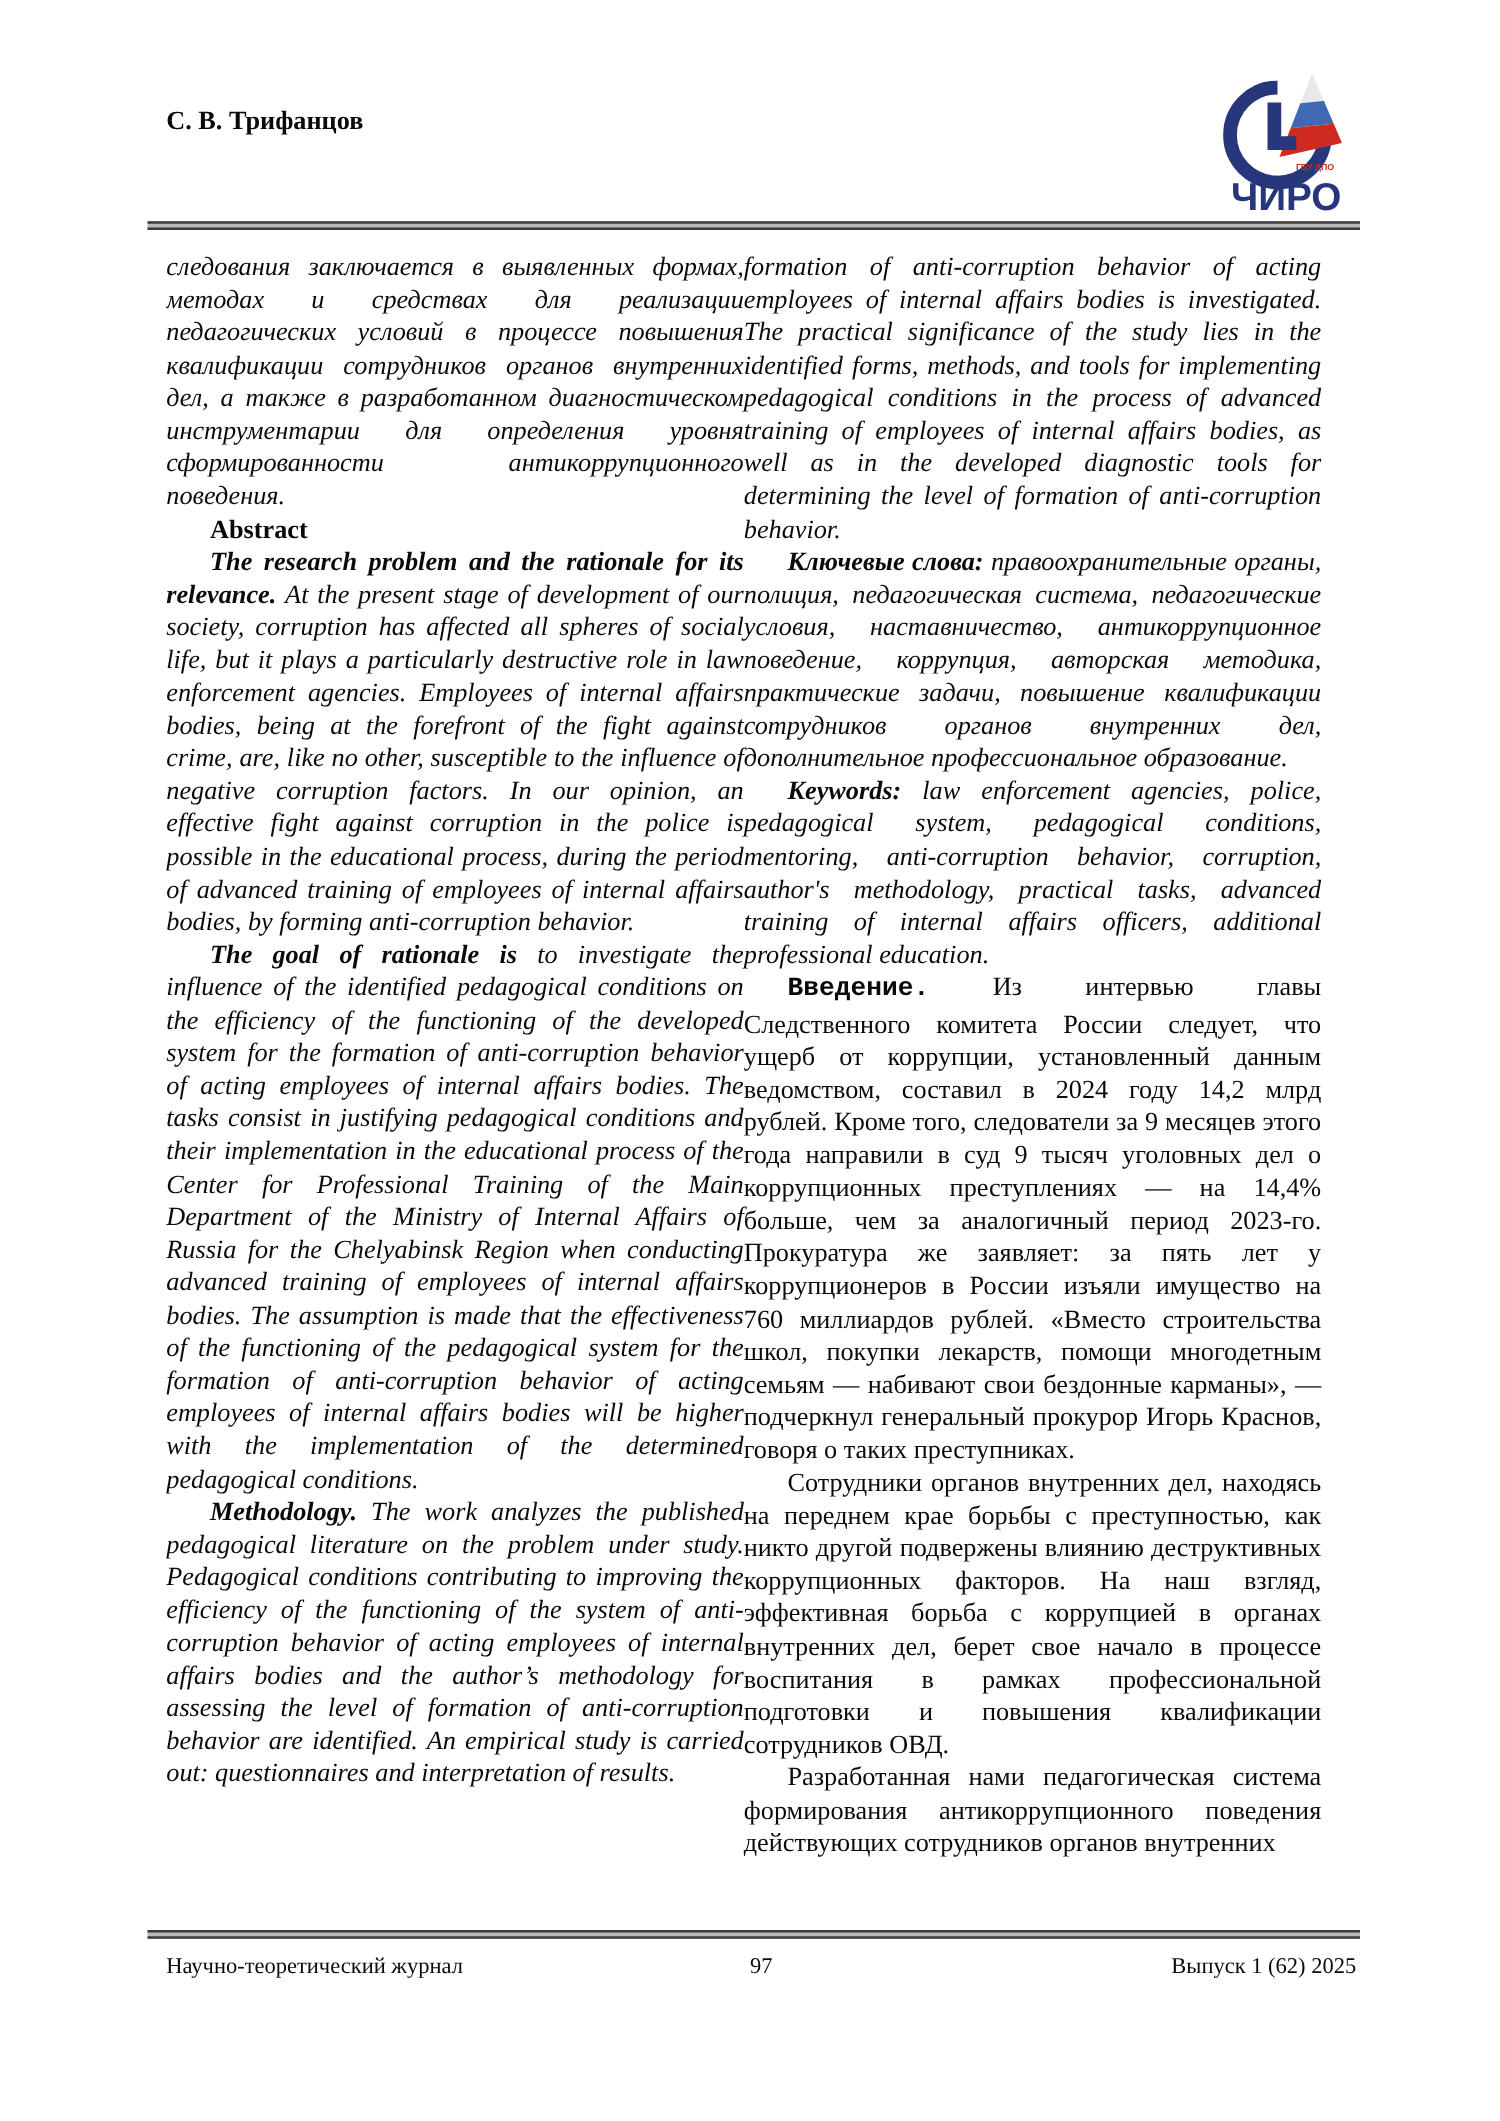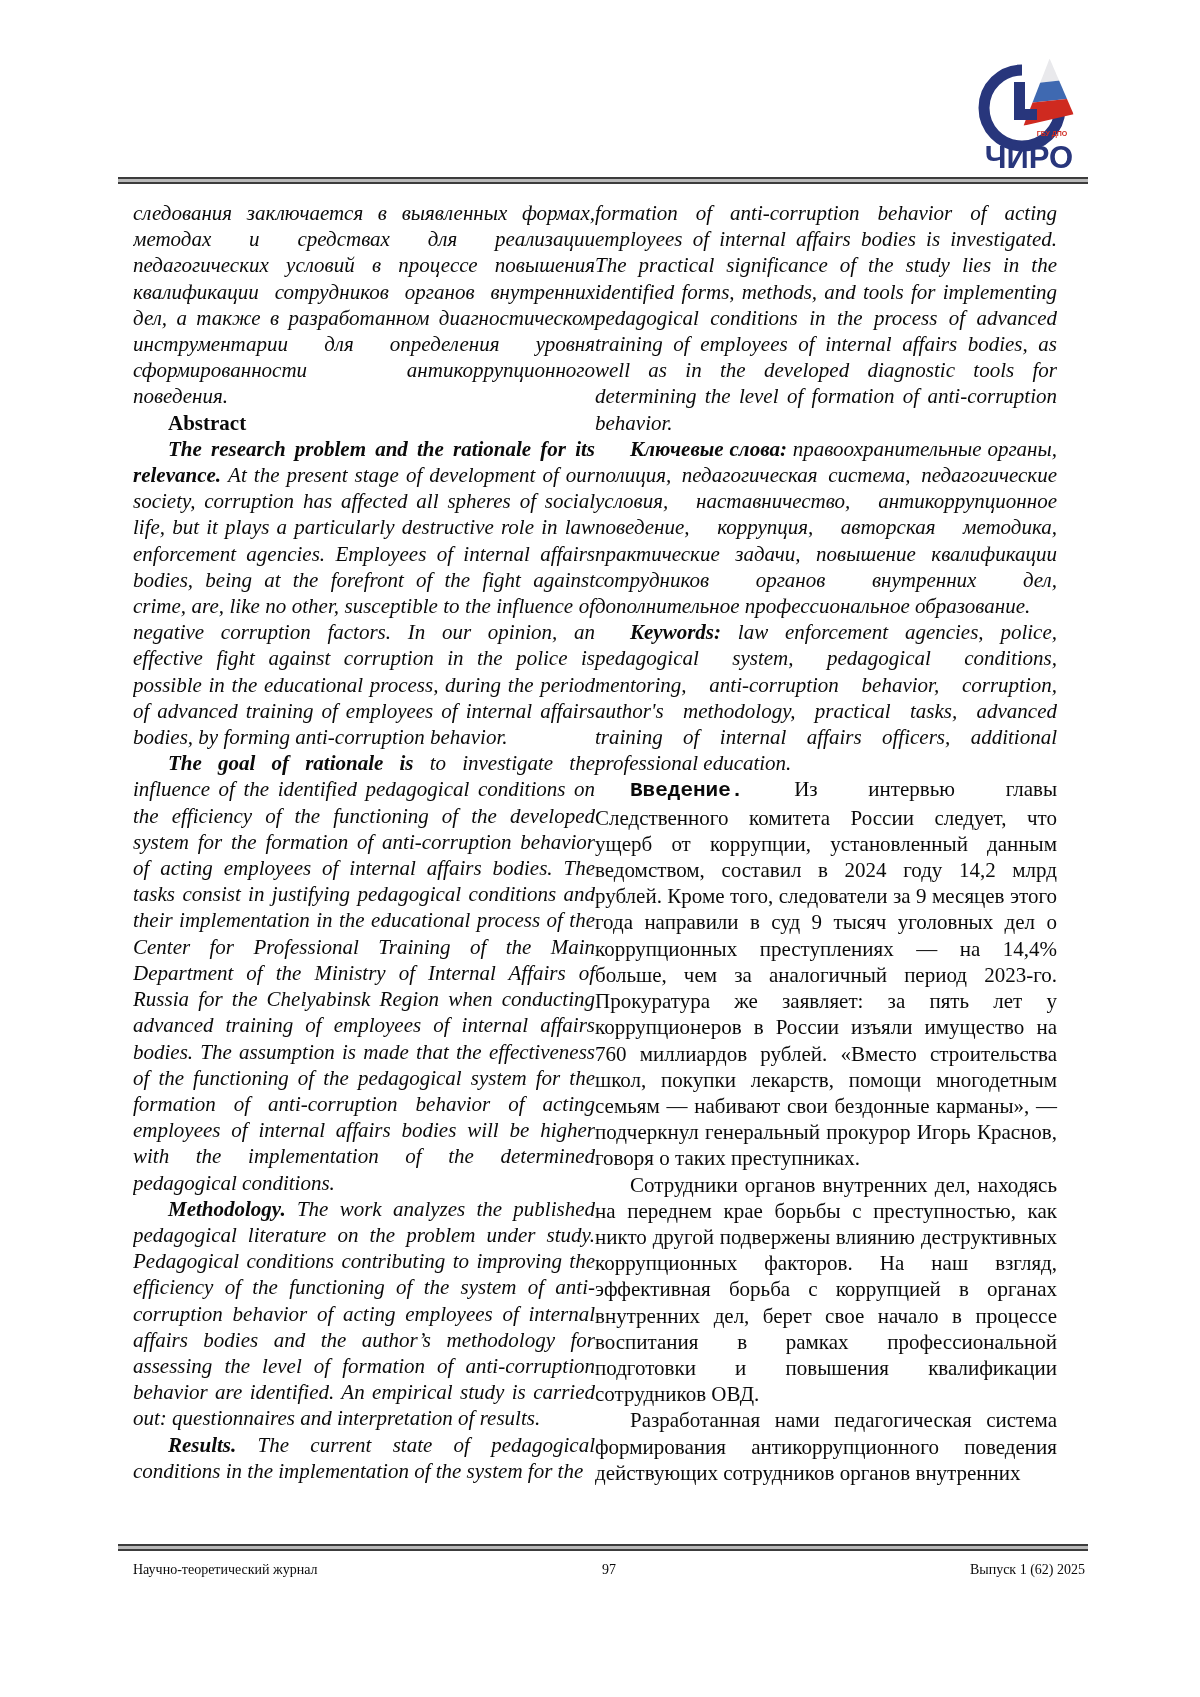--- a/index.html
+++ b/index.html
@@ -67,41 +67,42 @@
   .lead-b { font-weight: bold; font-family: Liberation Mono, monospace; }
   .heading-b { font-weight: bold; }
   .intro-gap { margin-top: 26px; }
   
   .footer {
     position: absolute;
     left: 133px; top: 1562px;
     width: 952px;
     display: grid;
     grid-template-columns: 1fr auto 1fr;
-    font-size: 14px;
+    font-size: 18px;
   }
   .footer .fc { text-align: center; }
   .footer .fr { text-align: right; }
   
   .logo-org-small {
     font-family: "Liberation Sans", sans-serif;
     font-weight: bold;
   }
   .logo-org-name {
     font-family: "Liberation Sans", sans-serif;
     font-weight: bold;
   }
 </style>
 </head>
 <body>
 
 <div class="page">
 
   <div class="header">
     <div class="header-titles">
+      <div>С. В. Трифанцов</div>
     </div>
     <div class="logo">
       <svg width="112" height="120" viewBox="0 0 112 120">
 
         <path d="M 49 14 A 38 38 0 1 0 87 53" fill="none" stroke="#28367c" stroke-width="11"></path>
         <rect x="62" y="48" width="30" height="11" fill="#28367c"></rect>
 
         <g>
           <clipPath id="sailClip">
               <polygon points="80,3 47,67 98,61"></polygon>
@@ -134,24 +135,20 @@
         <span class="it">At the present stage of development of our society, corruption has affected all spheres of social life, but it plays a particularly destructive role in law enforcement agencies. Employees of internal affairs bodies, being at the forefront of the fight against crime, are, like no other, susceptible to the influence of negative corruption factors. In our opinion, an effective fight against corruption in the police is possible in the educational process, during the period of advanced training of employees of internal affairs bodies, by forming anti-corruption behavior.</span>
       </p>
       <p lang="en">
         <span class="lead-bi">The goal of rationale is</span>
         <span class="it">to investigate the influence of the identified pedagogical conditions on the efficiency of the functioning of the developed system for the formation of anti-corruption behavior of acting employees of internal affairs bodies. The tasks consist in justifying pedagogical conditions and their implementation in the educational process of the Center for Professional Training of the Main Department of the Ministry of Internal Affairs of Russia for the Chelyabinsk Region when conducting advanced training of employees of internal affairs bodies. The assumption is made that the effectiveness of the functioning of the pedagogical system for the formation of anti-corruption behavior of acting employees of internal affairs bodies will be higher with the implementation of the determined pedagogical conditions.</span>
       </p>
       <p lang="en">
         <span class="lead-bi">Methodology.</span>
         <span class="it">The work analyzes the published pedagogical literature on the problem under study. Pedagogical conditions contributing to improving the efficiency of the functioning of the system of anti-corruption behavior of acting employees of internal affairs bodies and the author’s methodology for assessing the level of formation of anti-corruption behavior are identified. An empirical study is carried out: questionnaires and interpretation of results.</span>
       </p>
-      <p lang="en">
-        <span class="lead-bi">Results.</span>
-        <span class="it">The current state of pedagogical conditions in the implementation of the system for the</span>
-      </p>
     </div>
 
     <div class="col">
       <p class="cont it" lang="en">formation of anti-corruption behavior of acting employees of internal affairs bodies is investigated. The practical significance of the study lies in the identified forms, methods, and tools for implementing pedagogical conditions in the process of advanced training of employees of internal affairs bodies, as well as in the developed diagnostic tools for determining the level of formation of anti-corruption behavior.</p>
       <p lang="ru">
         <span class="lead-bi">Ключевые слова:</span>
         <span class="it">правоохранительные органы, полиция, педагогическая система, педагогические условия, наставничество, антикоррупционное поведение, коррупция, авторская методика, практические задачи, повышение квалификации сотрудников органов внутренних дел, дополнительное профессиональное образование.</span>
       </p>
       <p lang="en">
         <span class="lead-bi">Keywords:</span>

